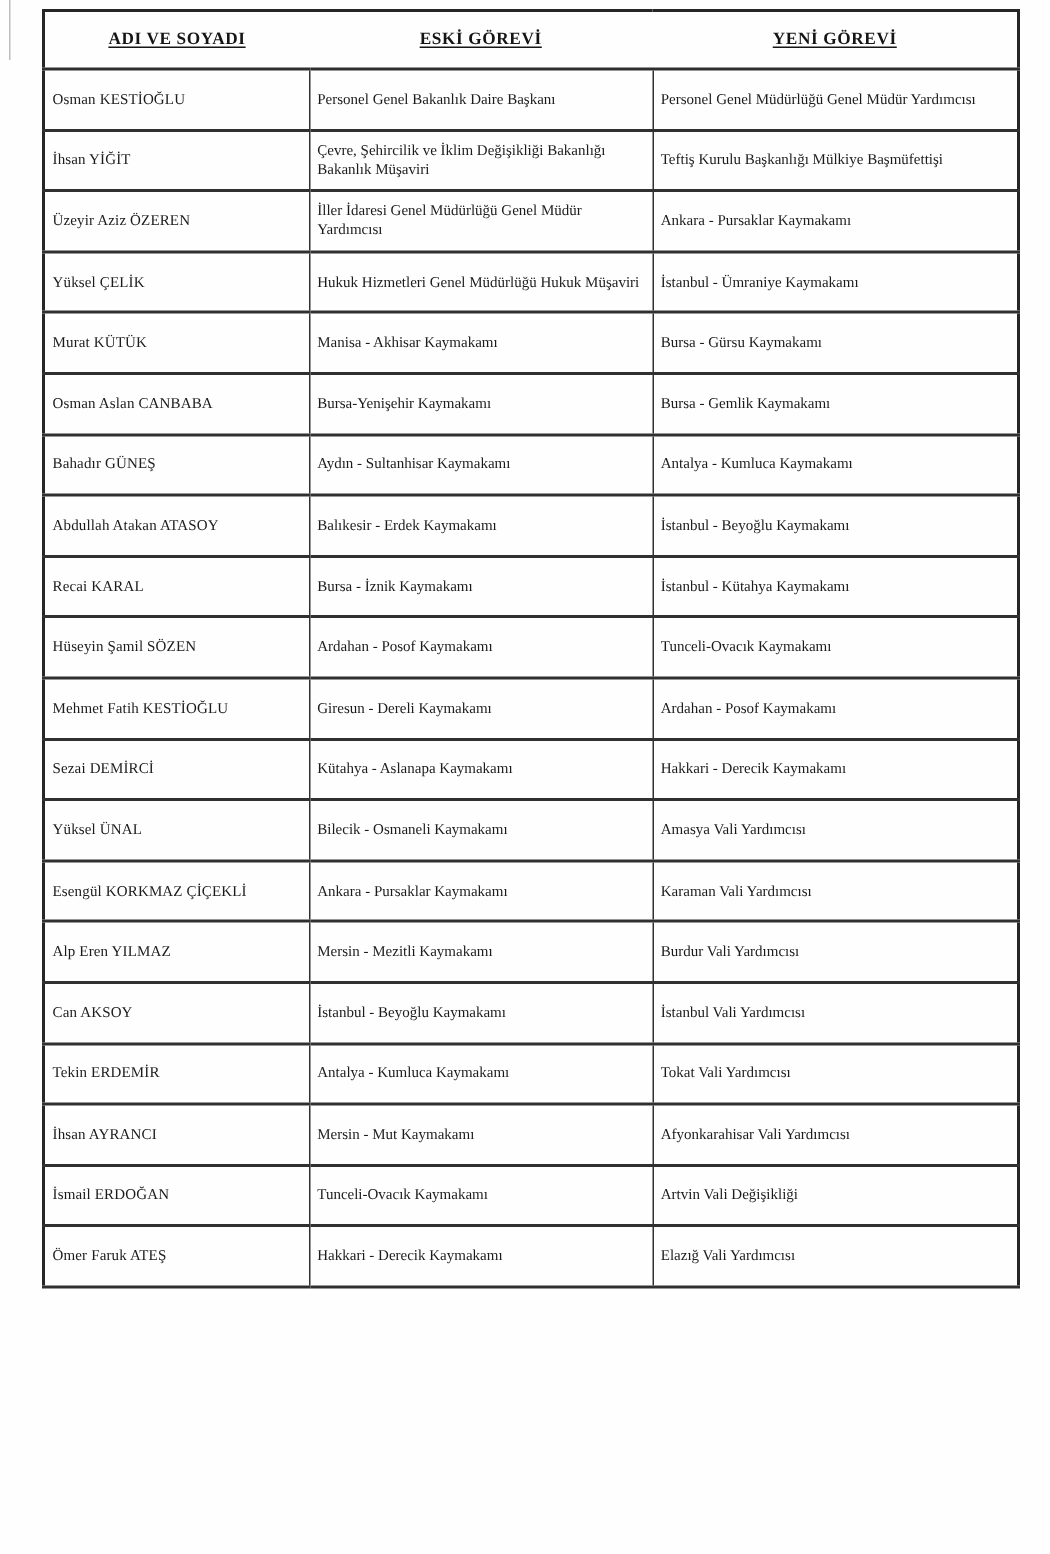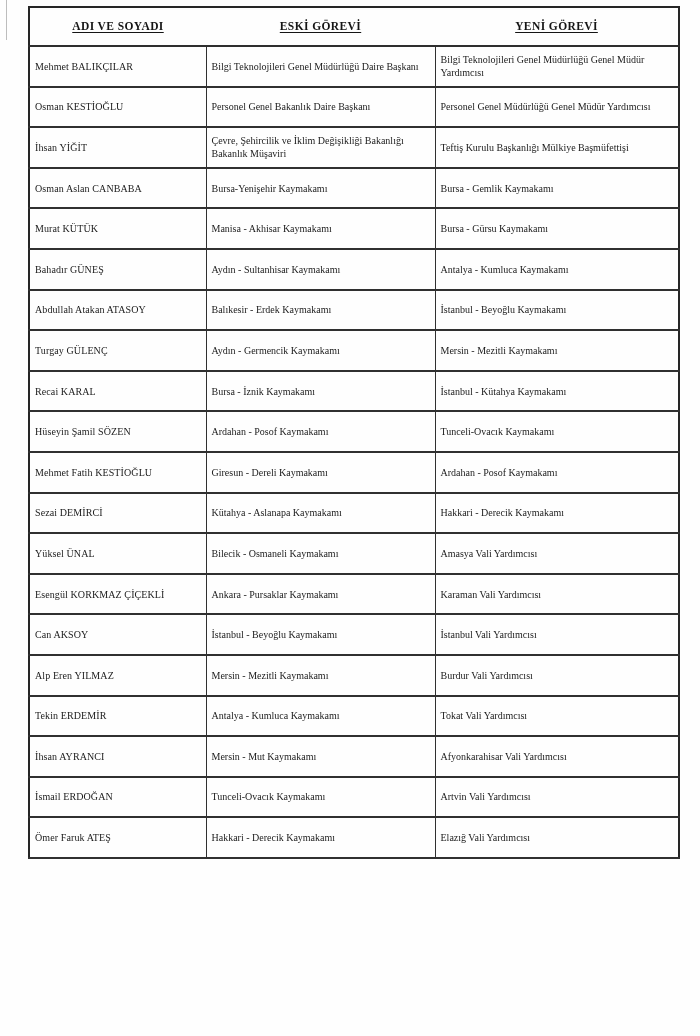--- a/index.html
+++ b/index.html
@@ -85,58 +85,58 @@
     </colgroup>
     <thead>
       <tr>
         <th>ADI VE SOYADI</th>
         <th>ESKİ GÖREVİ</th>
         <th>YENİ GÖREVİ</th>
       </tr>
     </thead>
     <tbody>
         <tr>
-    <td class="cell-name">Mehmet BALIKÇILAR</td>
-    <td class="cell-old">Bilgi Teknolojileri Genel Müdürlüğü Daire Başkanı</td>
-    <td class="cell-new">Bilgi Teknolojileri Genel Müdürlüğü Genel Müdür Yardımcısı</td>
-  </tr>
-        <tr>
     <td class="cell-name">Osman KESTİOĞLU</td>
     <td class="cell-old">Personel Genel Bakanlık Daire Başkanı</td>
     <td class="cell-new">Personel Genel Müdürlüğü Genel Müdür Yardımcısı</td>
   </tr>
         <tr>
     <td class="cell-name">İhsan YİĞİT</td>
     <td class="cell-old">Çevre, Şehircilik ve İklim Değişikliği Bakanlığı Bakanlık Müşaviri</td>
     <td class="cell-new">Teftiş Kurulu Başkanlığı Mülkiye Başmüfettişi</td>
   </tr>
         <tr>
-    <td class="cell-name">Osman Aslan CANBABA</td>
-    <td class="cell-old">Bursa-Yenişehir Kaymakamı</td>
-    <td class="cell-new">Bursa - Gemlik Kaymakamı</td>
+    <td class="cell-name">Üzeyir Aziz ÖZEREN</td>
+    <td class="cell-old">İller İdaresi Genel Müdürlüğü Genel Müdür Yardımcısı</td>
+    <td class="cell-new">Ankara - Pursaklar Kaymakamı</td>
+  </tr>
+        <tr>
+    <td class="cell-name">Yüksel ÇELİK</td>
+    <td class="cell-old">Hukuk Hizmetleri Genel Müdürlüğü Hukuk Müşaviri</td>
+    <td class="cell-new">İstanbul - Ümraniye Kaymakamı</td>
   </tr>
         <tr>
     <td class="cell-name">Murat KÜTÜK</td>
     <td class="cell-old">Manisa - Akhisar Kaymakamı</td>
     <td class="cell-new">Bursa - Gürsu Kaymakamı</td>
+  </tr>
+        <tr>
+    <td class="cell-name">Osman Aslan CANBABA</td>
+    <td class="cell-old">Bursa-Yenişehir Kaymakamı</td>
+    <td class="cell-new">Bursa - Gemlik Kaymakamı</td>
   </tr>
         <tr>
     <td class="cell-name">Bahadır GÜNEŞ</td>
     <td class="cell-old">Aydın - Sultanhisar Kaymakamı</td>
     <td class="cell-new">Antalya - Kumluca Kaymakamı</td>
   </tr>
         <tr>
     <td class="cell-name">Abdullah Atakan ATASOY</td>
     <td class="cell-old">Balıkesir - Erdek Kaymakamı</td>
     <td class="cell-new">İstanbul - Beyoğlu Kaymakamı</td>
-  </tr>
-        <tr>
-    <td class="cell-name">Turgay GÜLENÇ</td>
-    <td class="cell-old">Aydın - Germencik Kaymakamı</td>
-    <td class="cell-new">Mersin - Mezitli Kaymakamı</td>
   </tr>
         <tr>
     <td class="cell-name">Recai KARAL</td>
     <td class="cell-old">Bursa - İznik Kaymakamı</td>
     <td class="cell-new">İstanbul - Kütahya Kaymakamı</td>
   </tr>
         <tr>
     <td class="cell-name">Hüseyin Şamil SÖZEN</td>
     <td class="cell-old">Ardahan - Posof Kaymakamı</td>
     <td class="cell-new">Tunceli-Ovacık Kaymakamı</td>
@@ -155,43 +155,43 @@
     <td class="cell-name">Yüksel ÜNAL</td>
     <td class="cell-old">Bilecik - Osmaneli Kaymakamı</td>
     <td class="cell-new">Amasya Vali Yardımcısı</td>
   </tr>
         <tr>
     <td class="cell-name">Esengül KORKMAZ ÇİÇEKLİ</td>
     <td class="cell-old">Ankara - Pursaklar Kaymakamı</td>
     <td class="cell-new">Karaman Vali Yardımcısı</td>
   </tr>
         <tr>
+    <td class="cell-name">Alp Eren YILMAZ</td>
+    <td class="cell-old">Mersin - Mezitli Kaymakamı</td>
+    <td class="cell-new">Burdur Vali Yardımcısı</td>
+  </tr>
+        <tr>
     <td class="cell-name">Can AKSOY</td>
     <td class="cell-old">İstanbul - Beyoğlu Kaymakamı</td>
     <td class="cell-new">İstanbul Vali Yardımcısı</td>
-  </tr>
-        <tr>
-    <td class="cell-name">Alp Eren YILMAZ</td>
-    <td class="cell-old">Mersin - Mezitli Kaymakamı</td>
-    <td class="cell-new">Burdur Vali Yardımcısı</td>
   </tr>
         <tr>
     <td class="cell-name">Tekin ERDEMİR</td>
     <td class="cell-old">Antalya - Kumluca Kaymakamı</td>
     <td class="cell-new">Tokat Vali Yardımcısı</td>
   </tr>
         <tr>
     <td class="cell-name">İhsan AYRANCI</td>
     <td class="cell-old">Mersin - Mut Kaymakamı</td>
     <td class="cell-new">Afyonkarahisar Vali Yardımcısı</td>
   </tr>
         <tr>
     <td class="cell-name">İsmail ERDOĞAN</td>
     <td class="cell-old">Tunceli-Ovacık Kaymakamı</td>
-    <td class="cell-new">Artvin Vali Yardımcısı</td>
+    <td class="cell-new">Artvin Vali Değişikliği</td>
   </tr>
         <tr>
     <td class="cell-name">Ömer Faruk ATEŞ</td>
     <td class="cell-old">Hakkari - Derecik Kaymakamı</td>
     <td class="cell-new">Elazığ Vali Yardımcısı</td>
   </tr>
       </tbody>
   </table>
 </div>
 

